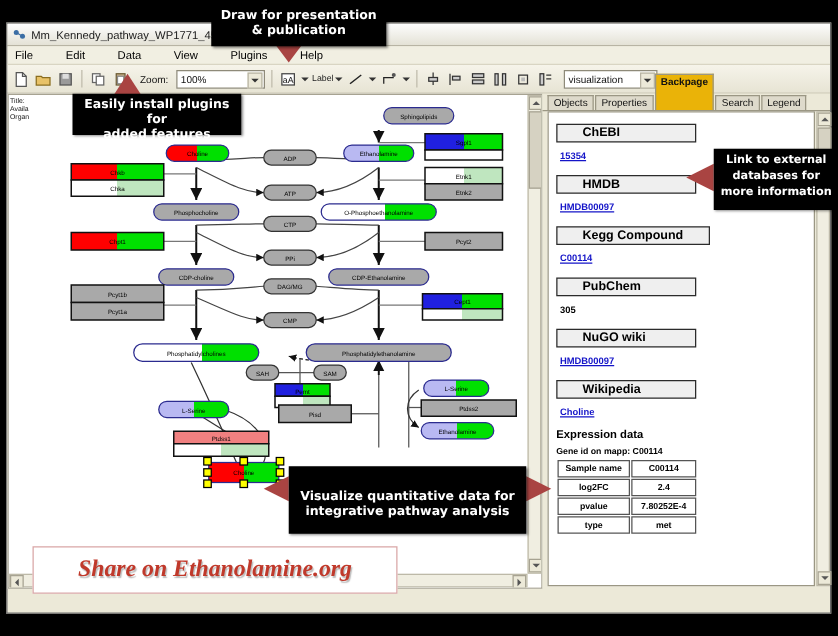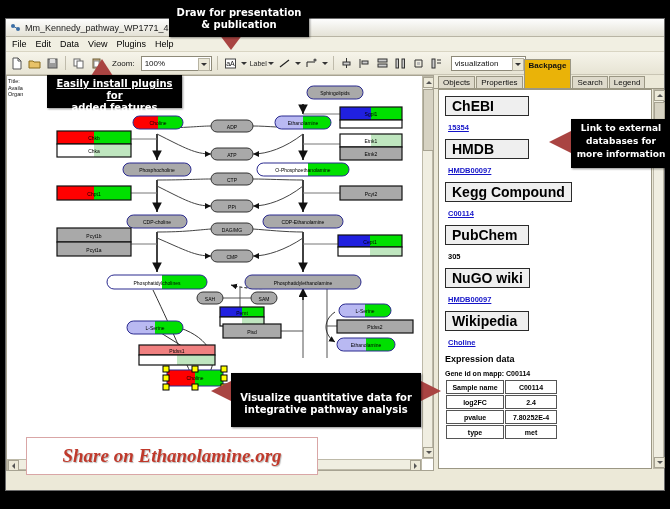--- a/index.html
+++ b/index.html
@@ -9,21 +9,21 @@
   
   .titlebar{height:17px;background:linear-gradient(#fdfdfd,#e4e2d6);border-bottom:1px solid #b8b4a4;
             display:flex;align-items:center;padding:0 4px;font-size:9px;color:#1b1b1b;}
   .titlebar .tb-icon{width:11px;height:11px;margin-right:4px;position:relative;flex:none;}
   .titlebar .tb-icon svg{display:block;}
   .tb-text{white-space:nowrap;overflow:hidden;}
 
   
   .menubar{height:14px;background:#f1efe2;border-bottom:1px solid #d9d5c3;display:flex;align-items:center;
            padding-left:6px;font-size:9px;color:#000;}
-  .menubar span{margin-right:9px;cursor:default;}
+  .menubar span{margin-right:26px;cursor:default;}
 
   
   .toolbar{height:22px;background:linear-gradient(#f6f4ea,#e7e4d4);border-bottom:1px solid #c9c5b4;
            display:flex;align-items:center;padding:0 3px;gap:3px;}
   .tb-btn{width:15px;height:15px;display:flex;align-items:center;justify-content:center;}
   .tb-sep{width:1px;height:14px;background:#bfbbab;margin:0 2px;}
   .zoom-label{font-size:8px;margin:0 3px 0 5px;color:#111;}
   .combo{height:13px;border:1px solid #8e8a79;background:#fff;display:flex;align-items:center;
          font-size:8px;padding-left:3px;color:#111;position:relative;}
   .combo .arrow{position:absolute;right:1px;top:1px;width:10px;height:11px;background:#ece9d8;
@@ -47,22 +47,22 @@
 
   
   .nlbl{font-family:"Liberation Sans",sans-serif;font-size:5px;fill:#000;text-anchor:middle;}
 
   
   .tabs{display:flex;align-items:flex-end;height:13px;padding-left:4px;border-bottom:1px solid #9b9784;background:#ece9d8;}
   .tab{font-size:8px;padding:1px 4px;border:1px solid #9b9784;border-bottom:none;background:#dedacb;margin-right:1px;color:#111;}
   .tab.active{background:#eab308;font-weight:bold;padding-bottom:18px;}
   .backpage{position:absolute;left:4px;top:14px;right:12px;bottom:2px;background:#fff;border:1px solid #9b9784;
             overflow:hidden;padding:6px 0 0 6px;box-sizing:border-box;}
-  .db-head{display:inline-block;border:1px solid #2b2b2b;background:#efefef;font-weight:bold;font-size:14px;
-           padding:1px 6px;min-width:70px;color:#000;}
+  .db-head{display:inline-block;border:1px solid #2b2b2b;background:#efefef;font-weight:bold;font-size:10px;
+           padding:1px 20px;min-width:70px;color:#000;}
   .db-link{font-size:7.5px;color:#1414c8;text-decoration:underline;margin:3px 0 0 3px;display:inline-block;font-weight:bold;}
   .db-plain{font-size:7.5px;color:#000;margin:3px 0 0 3px;display:inline-block;font-weight:bold;}
   .db-block{margin-bottom:5px;}
   .exp-title{font-weight:bold;font-size:9px;color:#000;margin:4px 0 6px 0;}
   .gene-id{font-size:7px;font-weight:bold;color:#000;margin-bottom:2px;}
   table.exp{border-collapse:separate;border-spacing:1px;font-size:7px;}
   table.exp td{border:1px solid #555;background:#fff;text-align:center;font-weight:bold;color:#000;
                padding:1px 2px;height:10px;}
   table.exp td.c1{width:52px;}
   table.exp td.c2{width:46px;}
@@ -600,21 +600,21 @@
     </div>
   </div>
 
 
   <div class="callout" style="left:163px;top:-15px;width:140px;height:30px;padding-top:3px;font-size:10px;">
     <div>Draw for presentation</div>
     <div>&amp; publication</div>
   </div>
   <div class="co-arrow" style="left:213px;top:15px;border-left:12px solid transparent;border-right:12px solid transparent;border-top:16px solid #a94442;"></div>
 
-  <div class="callout" style="left:41px;top:56px;width:135px;height:30px;padding-top:3px;font-size:10px;text-decoration:underline;">
+  <div class="callout" style="left:52px;top:56px;width:135px;height:30px;padding-top:3px;font-size:10px;">
     <div>Easily install plugins for</div>
     <div>added features</div>
   </div>
   <div class="co-arrow" style="left:85px;top:40px;border-left:11px solid transparent;border-right:11px solid transparent;border-bottom:17px solid #a94442;"></div>
 
   <div class="callout" style="left:565px;top:100px;width:100px;height:46px;padding-top:3px;font-size:9px;line-height:13px;">
     <div>Link  to external</div>
     <div>databases  for</div>
     <div>more information</div>
   </div>

